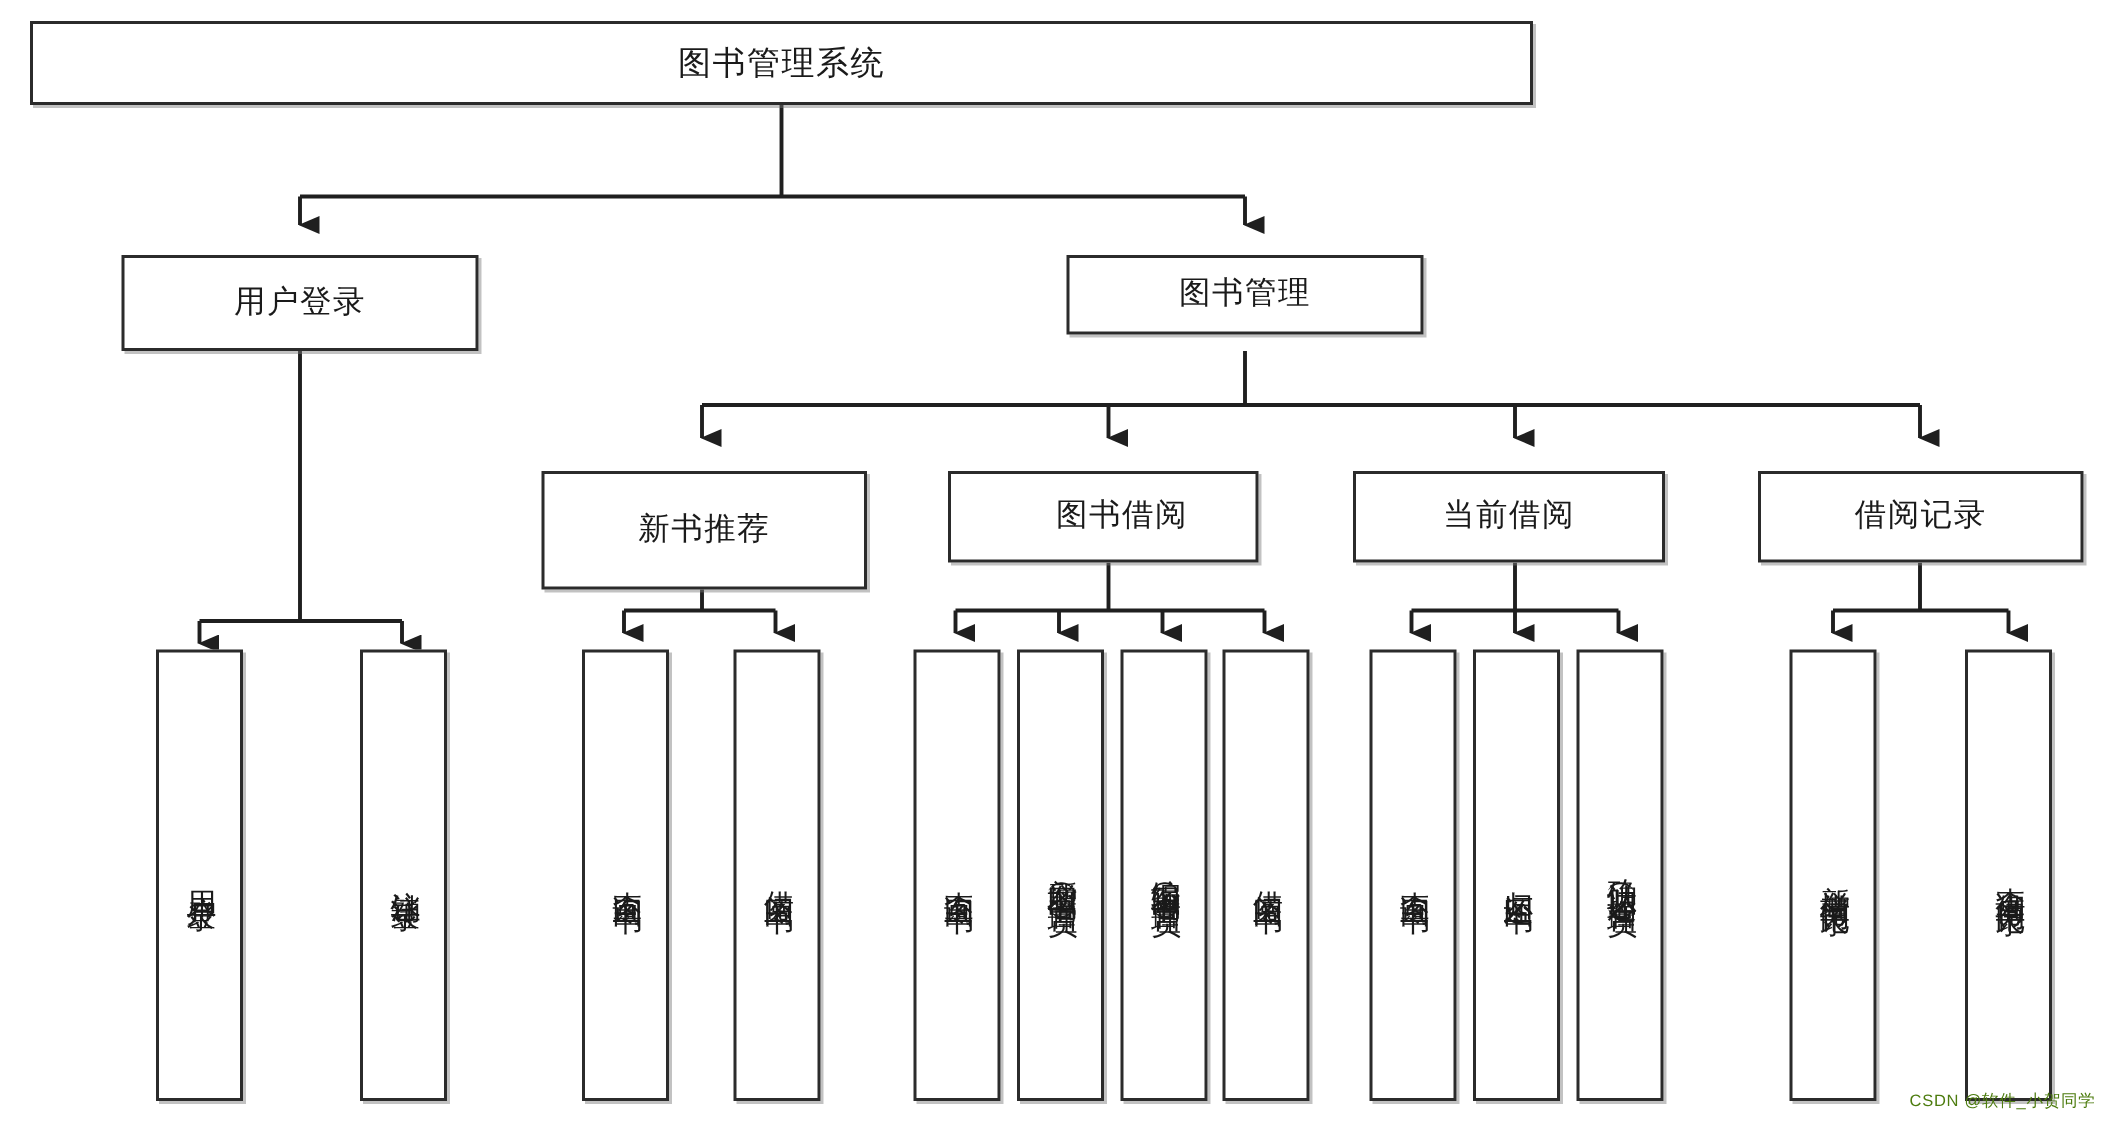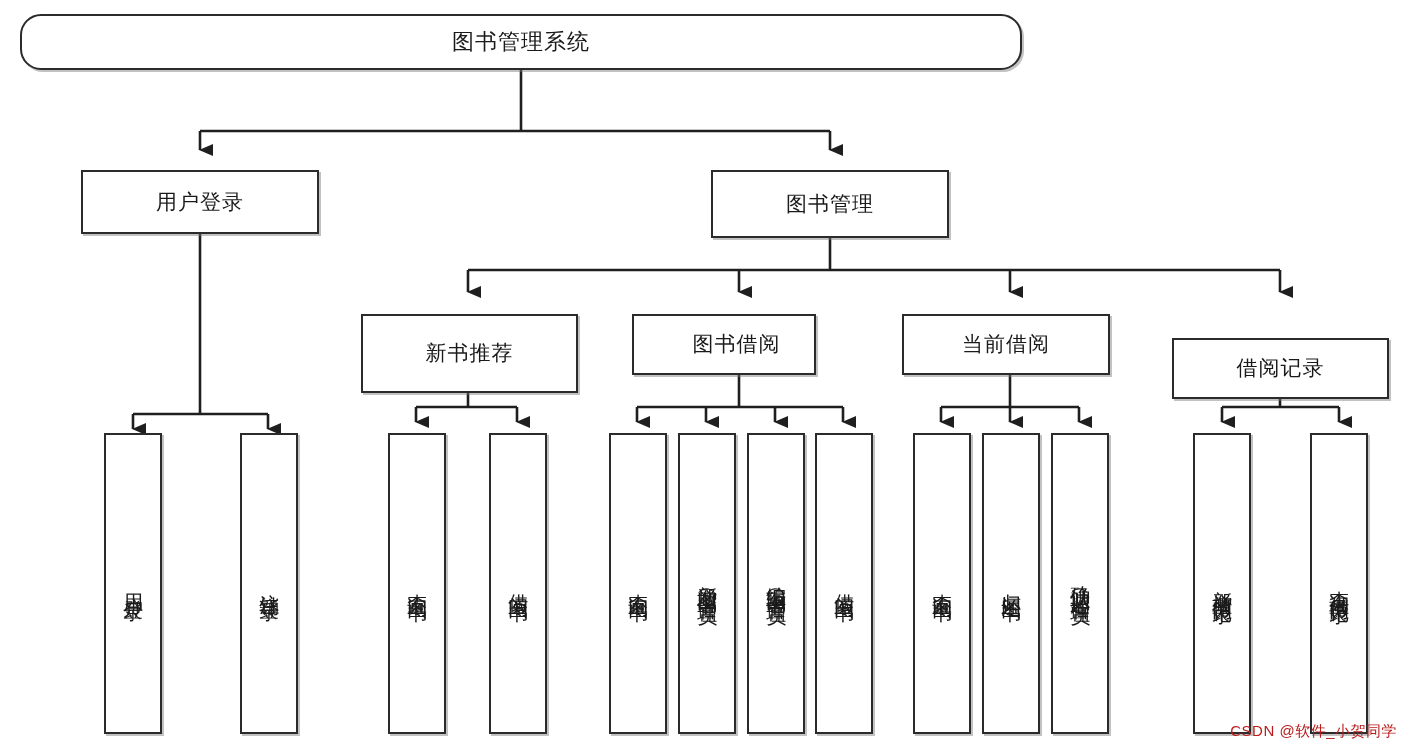--- a/index.html
+++ b/index.html
@@ -56,22 +56,22 @@
   }
   .node .lbl {
     display: block;
     text-align: center;
     white-space: nowrap;
   }
   .watermark {
     position: absolute;
     right: 8px;
     bottom: 6px;
-    font-size: 15px;
-    color: #b91c1c;
+    font-size: 11px;
+    color: #4d7c0f;
     letter-spacing: 0.5px;
     white-space: nowrap;
   }
 </style>
 </head>
 <body>
 
 <div id="canvas">
 
   <svg id="wires" viewBox="0 0 1405 747" xmlns="http://www.w3.org/2000/svg">
@@ -118,41 +118,41 @@
       <path d="M1010,407 L1010,422" marker-end="url(#arrow)"></path>
       <path d="M1079,407 L1079,422" marker-end="url(#arrow)"></path>
 
       <path d="M1280,375 L1280,407"></path>
       <path d="M1222,407 L1339,407"></path>
       <path d="M1222,407 L1222,422" marker-end="url(#arrow)"></path>
       <path d="M1339,407 L1339,422" marker-end="url(#arrow)"></path>
     </g>
   </svg>
 
-  <div class="node horiz root" style="left:20px; top:14px; width:1002px; height:56px;border-radius:21px;">
+  <div class="node horiz root" style="left:20px; top:14px; width:1002px; height:56px;">
     <span class="lbl">图书管理系统</span>
   </div>
 
   <div class="node horiz" style="left:81px; top:170px; width:238px; height:64px;">
     <span class="lbl">用户登录</span>
   </div>
-  <div class="node horiz" style="left:711px; top:170px; width:238px; height:68px;">
+  <div class="node horiz" style="left:711px; top:170px; width:238px; height:53px;">
     <span class="lbl">图书管理</span>
   </div>
 
   <div class="node horiz" style="left:361px; top:314px; width:217px; height:79px;">
     <span class="lbl">新书推荐</span>
   </div>
-  <div class="node horiz" style="left:632px; top:314px; width:184px; height:61px;padding-left:25px;">
+  <div class="node horiz" style="left:632px; top:314px; width:207px; height:61px;padding-left:25px;">
     <span class="lbl">图书借阅</span>
   </div>
   <div class="node horiz" style="left:902px; top:314px; width:208px; height:61px;">
     <span class="lbl">当前借阅</span>
   </div>
-  <div class="node horiz" style="left:1172px; top:314px; width:217px; height:61px;margin-top:24px;">
+  <div class="node horiz" style="left:1172px; top:314px; width:217px; height:61px;">
     <span class="lbl">借阅记录</span>
   </div>
 
   <div class="node vert" style="left:104px; top:433px; width:58px; height:301px;">
     <span class="lbl">用户登录</span>
   </div>
   <div class="node vert" style="left:240px; top:433px; width:58px; height:301px;">
     <span class="lbl">注销登录</span>
   </div>
 

